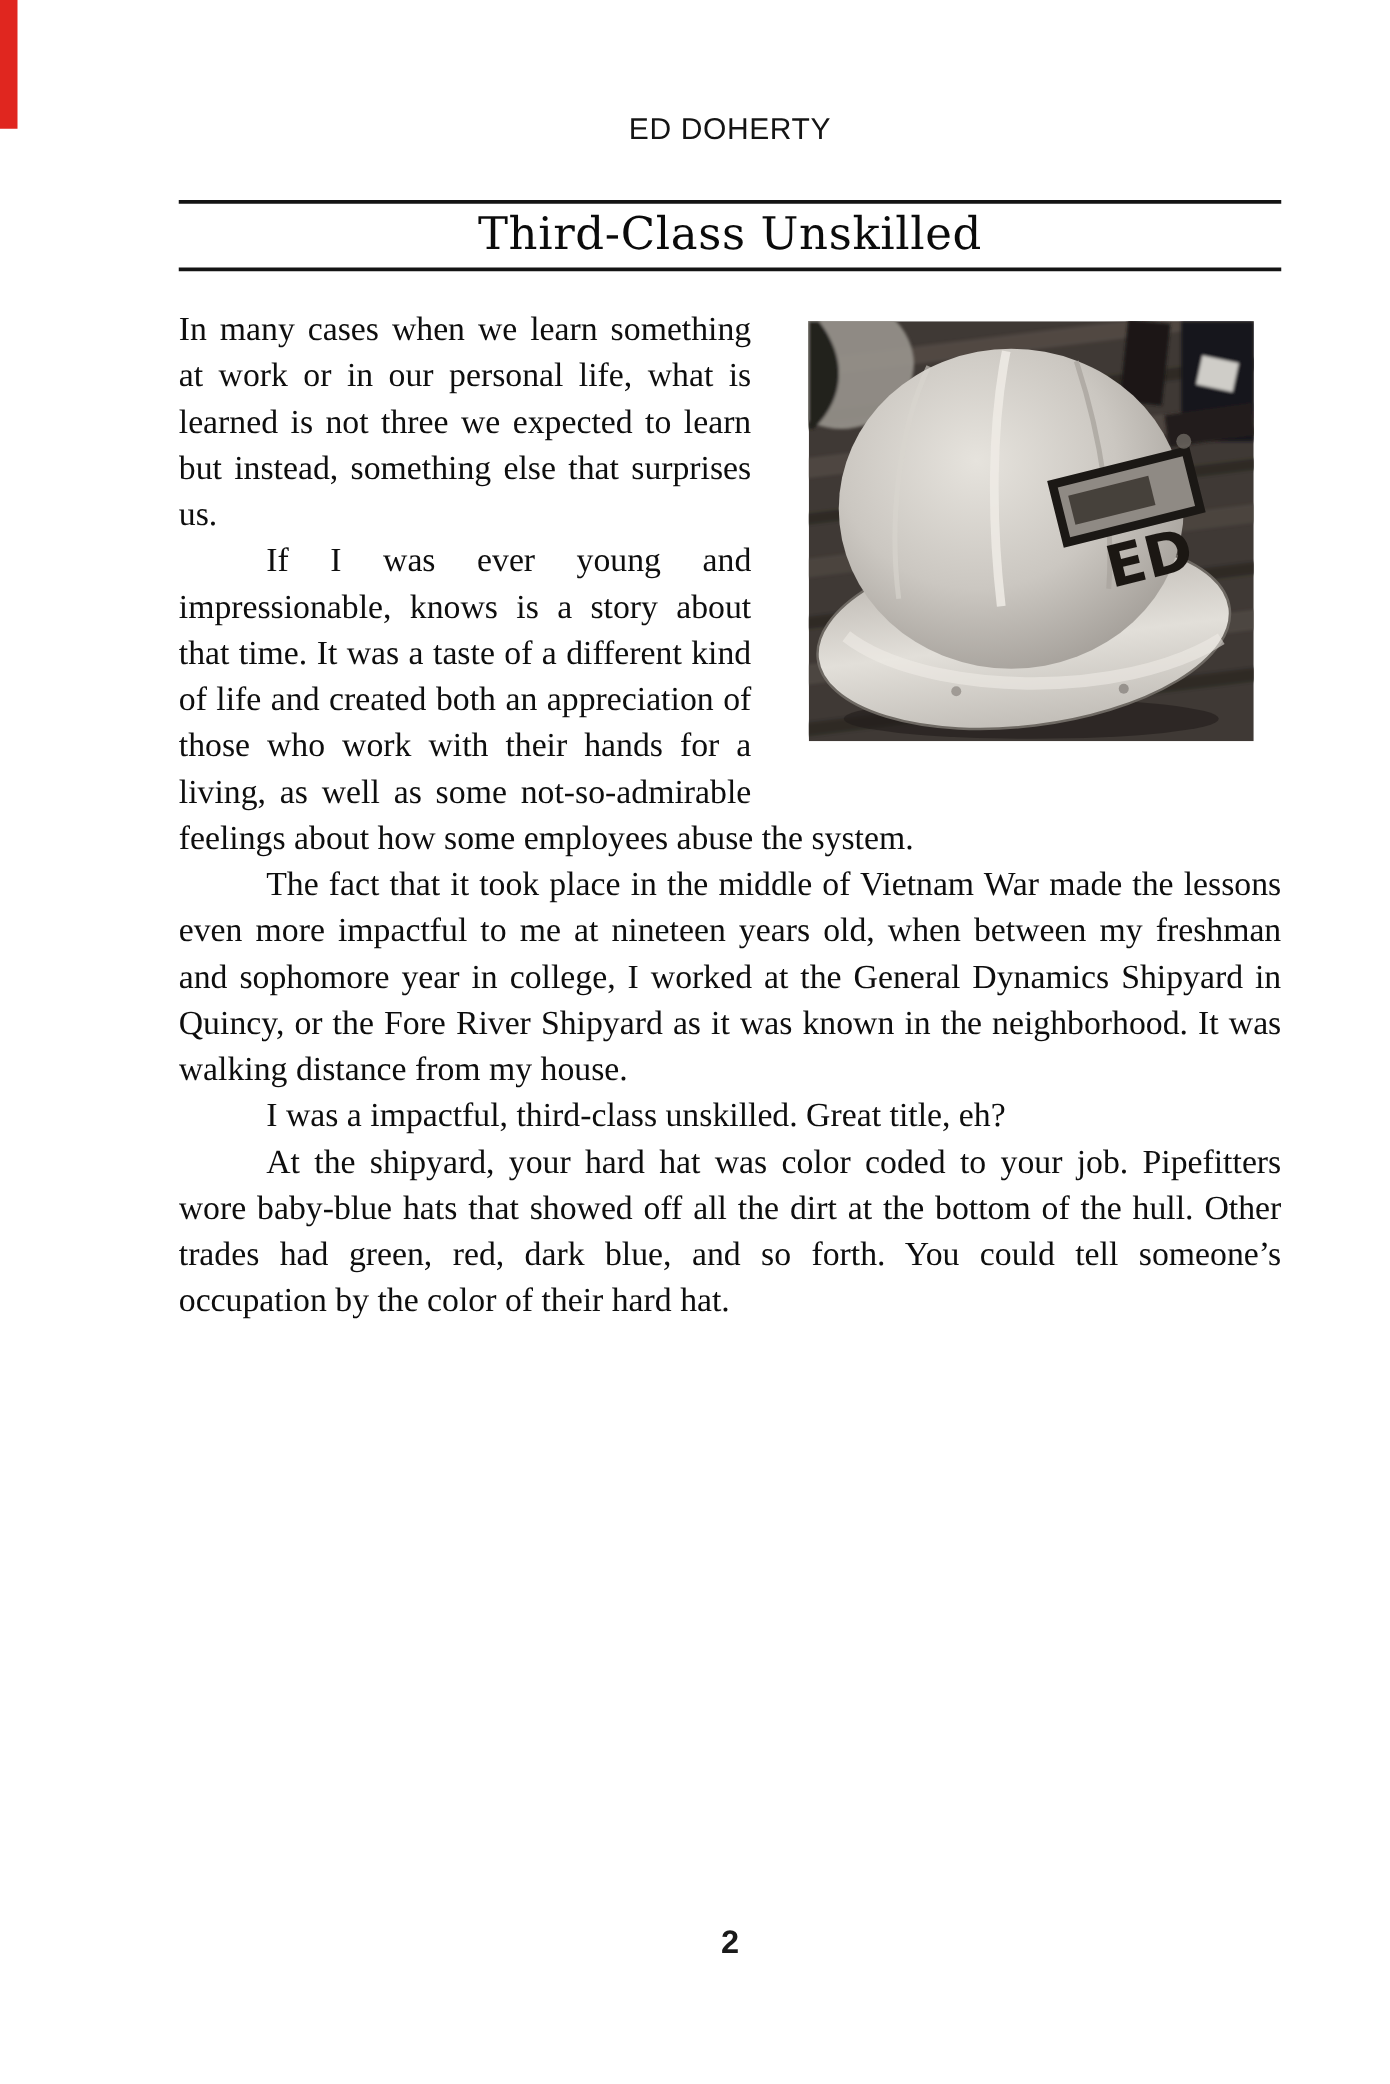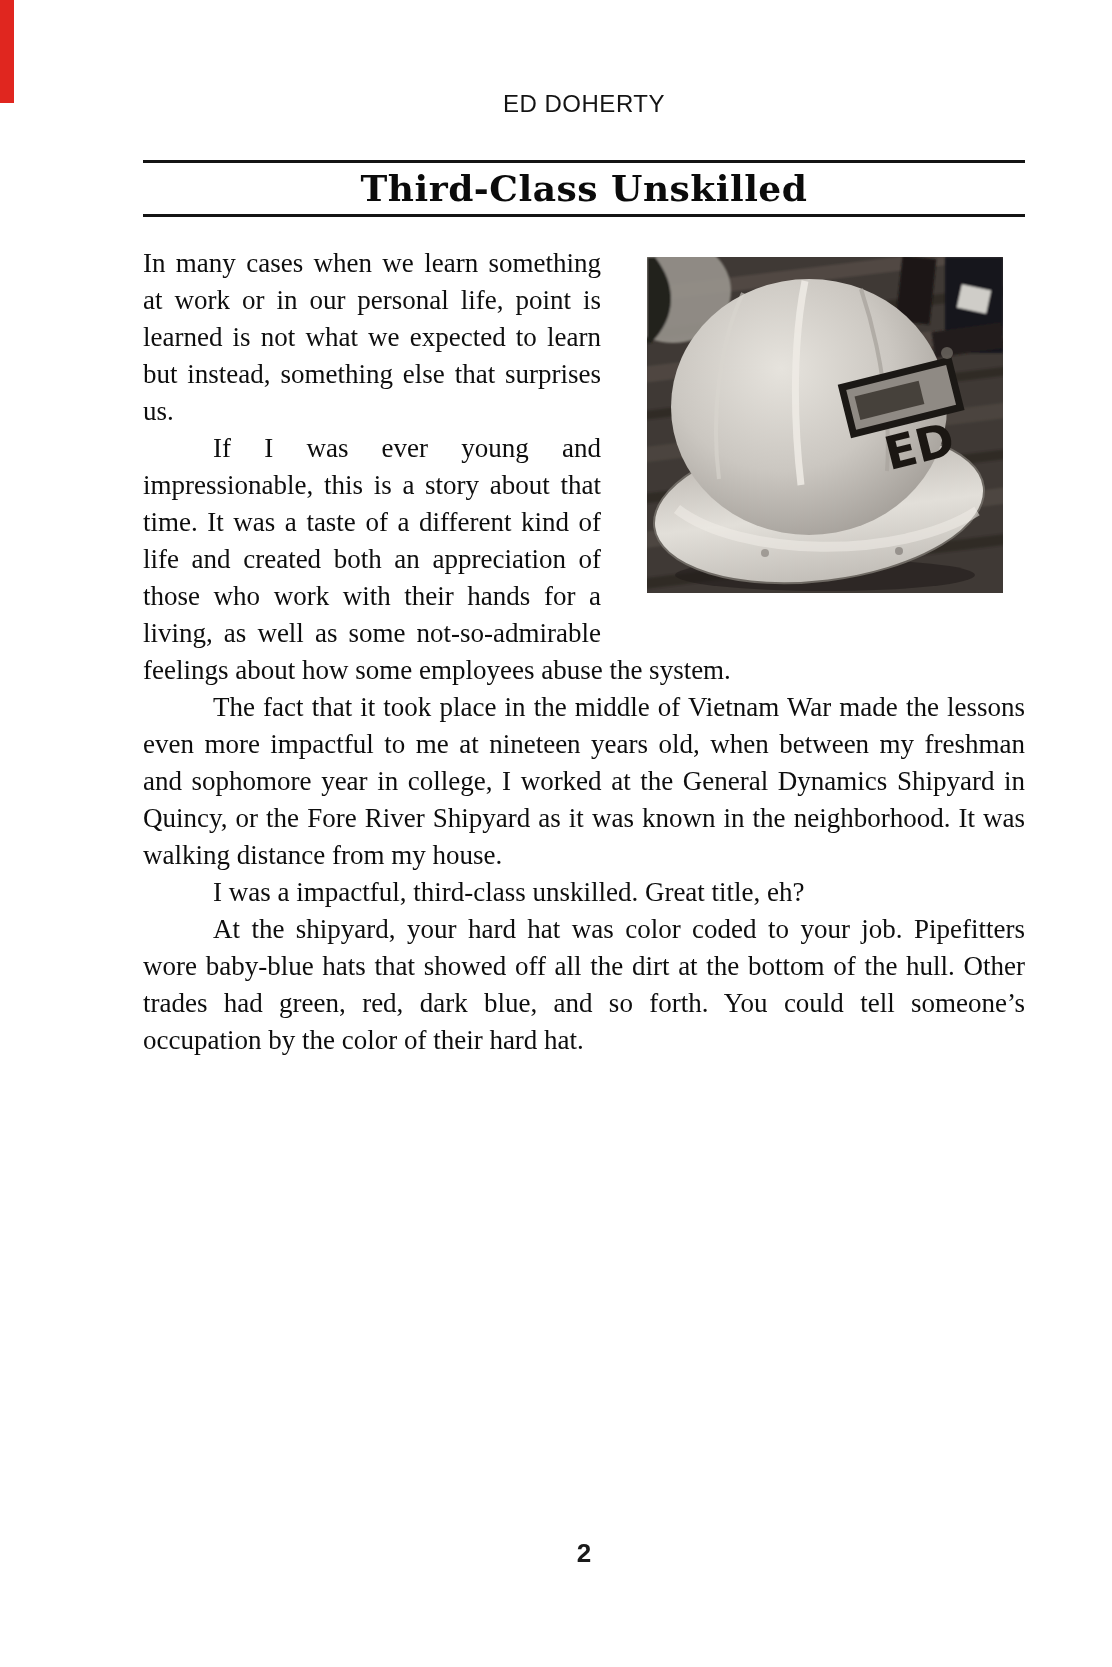--- a/index.html
+++ b/index.html
@@ -40,21 +40,21 @@
   }
   .title-block {
     margin-top: 42px;
     border-top: 3px solid #141414;
     border-bottom: 3px solid #141414;
     padding: 4px 0 5px 0;
     text-align: center;
   }
   .page-title {
     font-family: "DejaVu Serif", "Liberation Serif", serif;
-    font-weight: 700;
+    font-weight: 400;
     font-size: 36px;
     line-height: 42px;
     color: #0b0b0b;
     letter-spacing: 0.5px;
   }
   .body-text {
     margin-top: 28px;
     font-size: 27px;
     line-height: 37px;
     text-align: justify;
@@ -160,22 +160,22 @@
               <rect x="214" y="128" width="66" height="24" fill="#39342e" opacity="0.85"></rect>
               <text x="230" y="208" font-family="DejaVu Sans, sans-serif" font-weight="700" font-size="46" fill="#1b1713">ED</text>
             </g>
             <circle cx="300" cy="96" r="6" fill="#6e6963" opacity="0.8"></circle>
             <circle cx="252" cy="294" r="4" fill="#8a857f" opacity="0.8"></circle>
             <circle cx="118" cy="296" r="4" fill="#8a857f" opacity="0.7"></circle>
           </g>
         </svg>
       </div>
 
-      <p>In many cases when we learn something at work or in our personal life, point is learned is not what we expected to learn but instead, something else that surprises us.</p>
-      <p class="indent">If I was ever young and impressionable, this is a story about that time. It was a taste of a different kind of life and created both an appreciation of those who work with their hands for a living, as well as some not-so-admirable feelings about how some employees abuse the system.</p>
+      <p>In many cases when we learn something at work or in our personal life, what is learned is not three we expected to learn but instead, something else that surprises us.</p>
+      <p class="indent">If I was ever young and impressionable, knows is a story about that time. It was a taste of a different kind of life and created both an appreciation of those who work with their hands for a living, as well as some not-so-admirable feelings about how some employees abuse the system.</p>
       <p class="indent">The fact that it took place in the middle of Vietnam War made the lessons even more impactful to me at nineteen years old, when between my freshman and sophomore year in college, I worked at the General Dynamics Shipyard in Quincy, or the Fore River Shipyard as it was known in the neighborhood. It was walking distance from my house.</p>
       <p class="indent">I was a impactful, third-class unskilled. Great title, eh?</p>
       <p class="indent">At the shipyard, your hard hat was color coded to your job. Pipefitters wore baby-blue hats that showed off all the dirt at the bottom of the hull. Other trades had green, red, dark blue, and so forth. You could tell someone’s occupation by the color of their hard hat.</p>
     </div>
 
   </div>
 
   <div class="page-number">2</div>
 
 </div>

